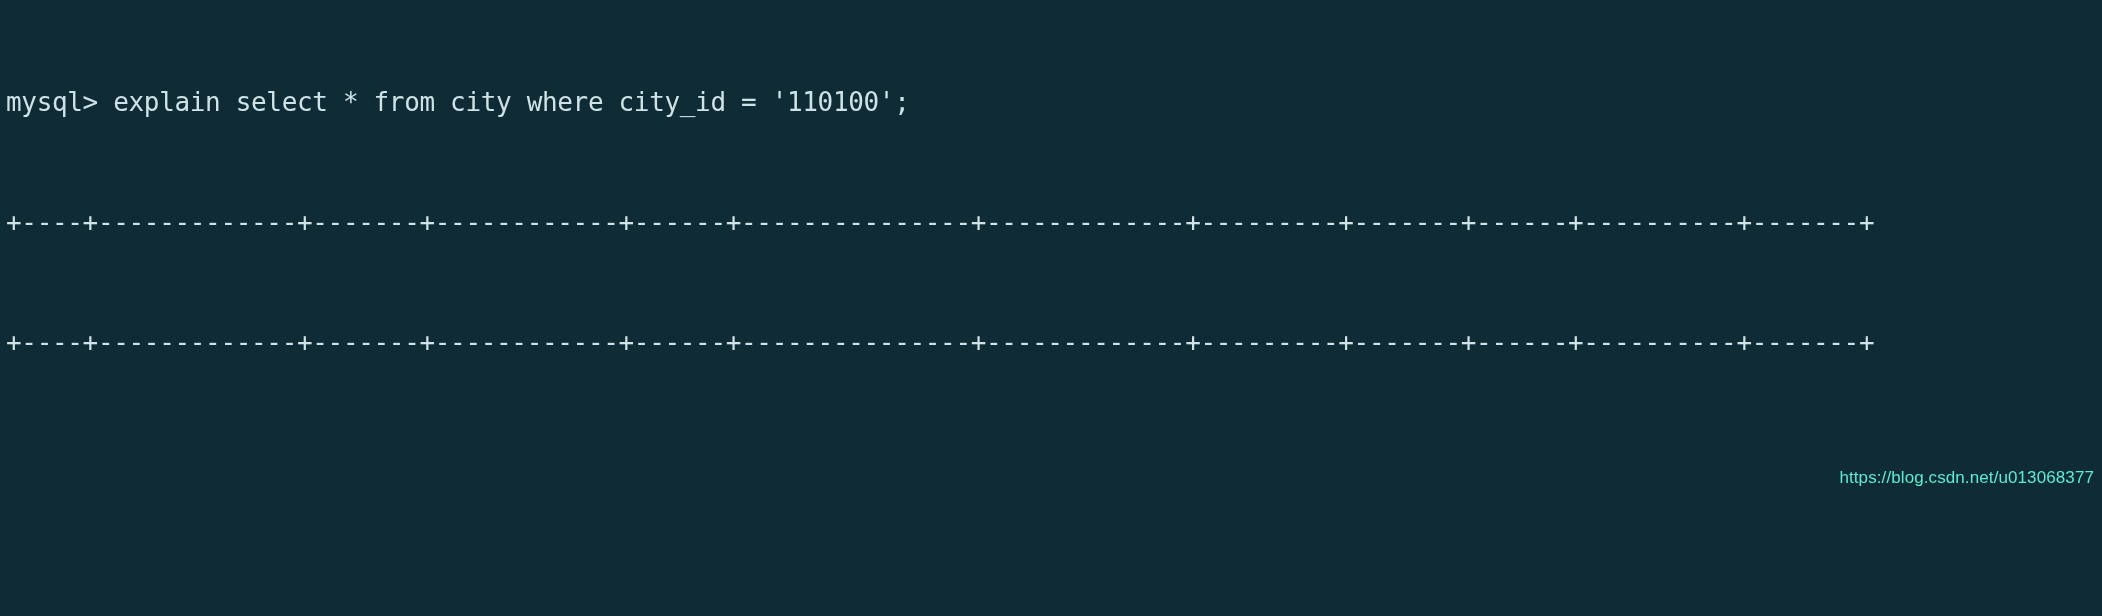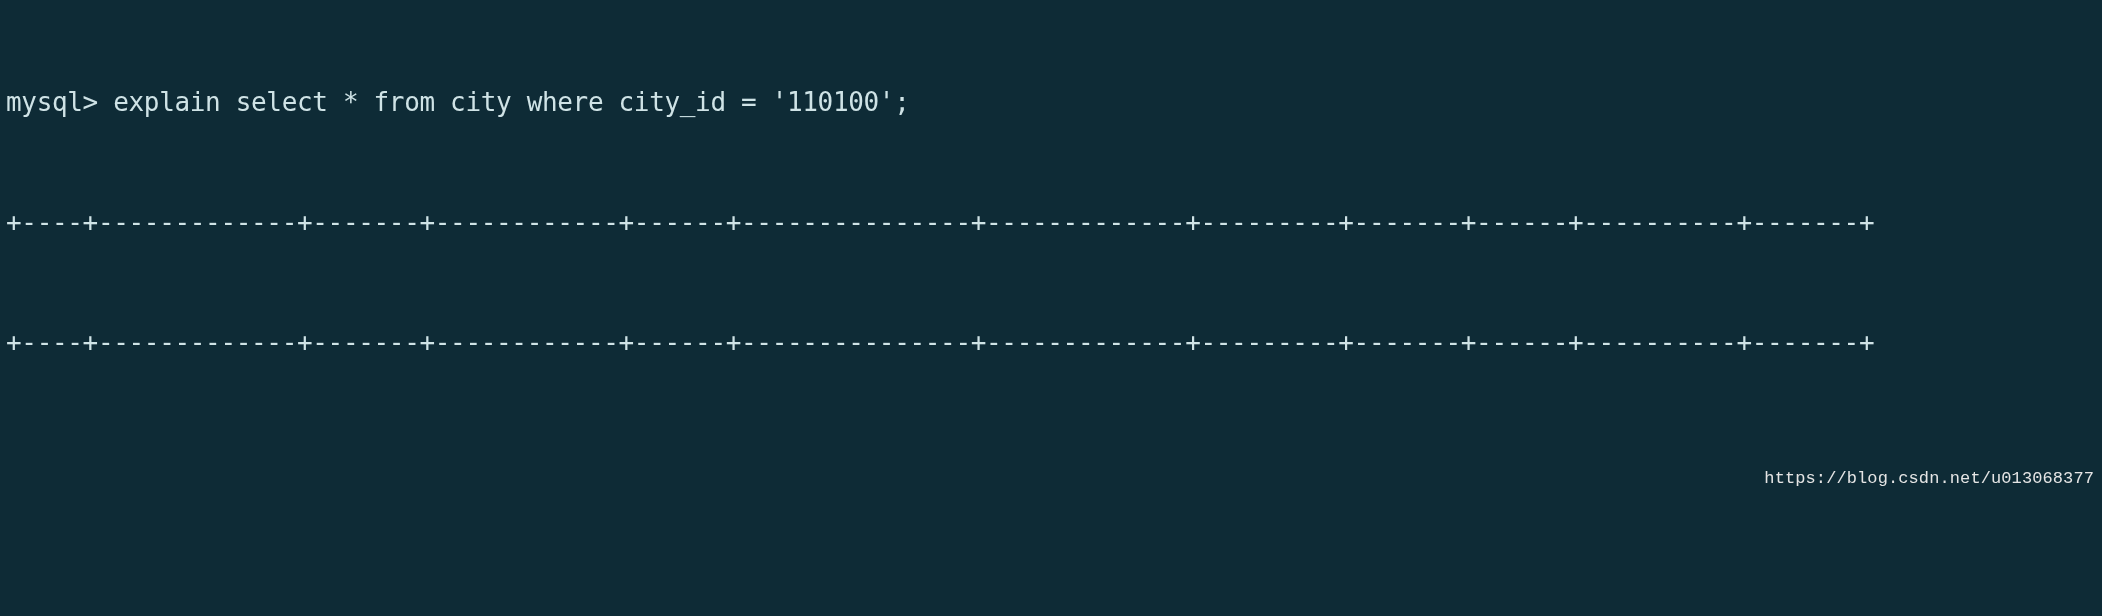--- a/index.html
+++ b/index.html
@@ -33,23 +33,23 @@
   }
   .console-line {
     display: block;
     height: 40px;
     white-space: pre;
   }
   #watermark {
     position: absolute;
     right: 8px;
     bottom: 6px;
-    font-family: Liberation Mono, monospace;
+    font-family: Liberation Sans, sans-serif;
     font-size: 17px;
-    color: #e5e5e5;
+    color: #5eead4;
     letter-spacing: 0.1px;
     white-space: pre;
   }
 </style>
 </head>
 <body>
 
 <div id="terminal">
   <div id="console">
     <span class="console-line">mysql&gt; explain select * from city where city_id = '110100';</span>

